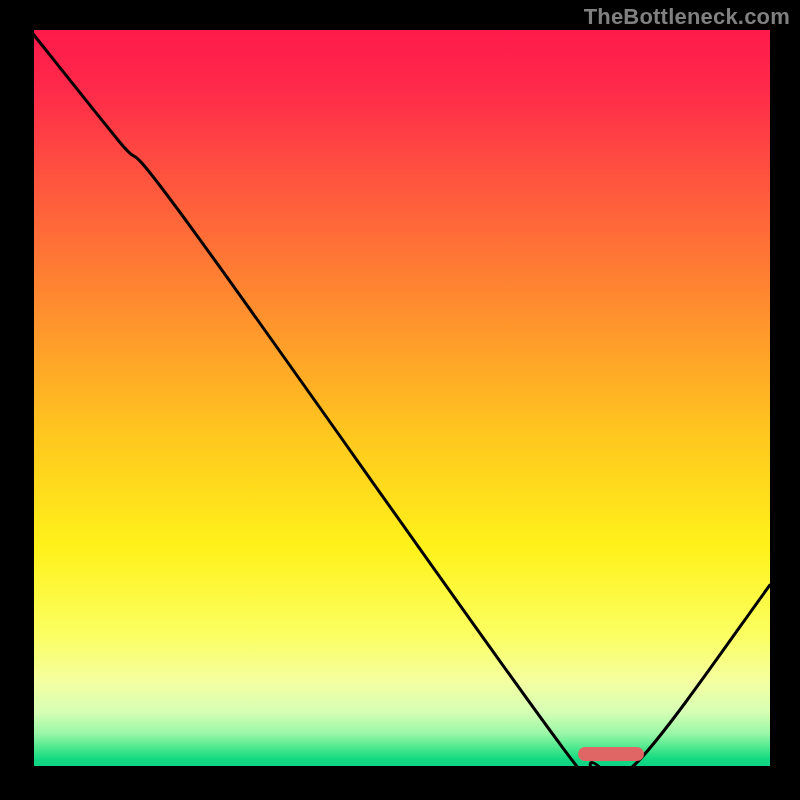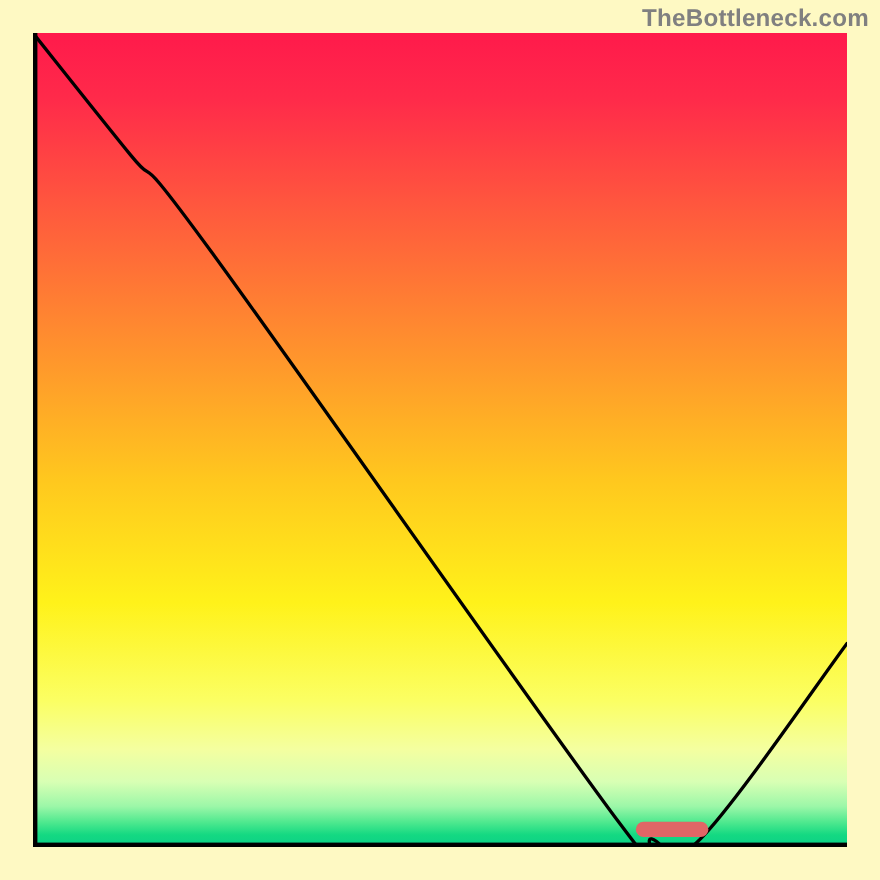--- a/index.html
+++ b/index.html
@@ -8,21 +8,21 @@
     width: 800px;
     height: 800px;
     overflow: hidden;
     background: #fff;
     font-family: Arial, Helvetica, sans-serif;
   }
   .outer {
     width: 800px;
     height: 800px;
     position: relative;
-    background: #fef9c3;
+    background: #000000;
   }
   .watermark {
     position: absolute;
     top: 4px;
     right: 10px;
     font-size: 22px;
     font-weight: 600;
     color: #808080;
     letter-spacing: 0.2px;
     z-index: 10;

